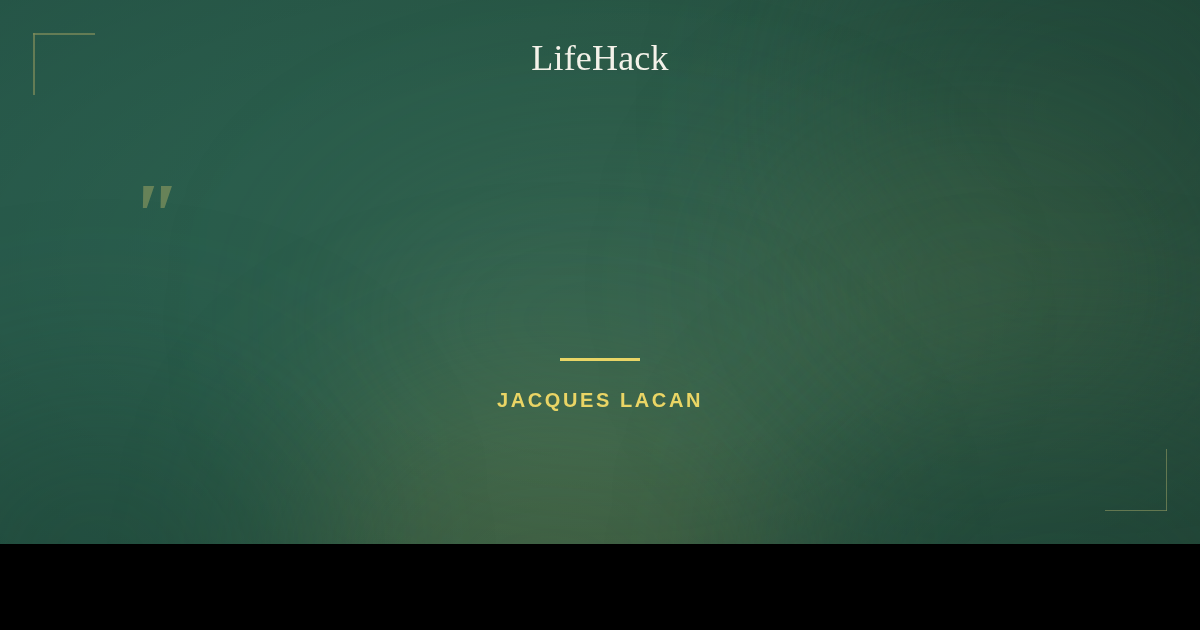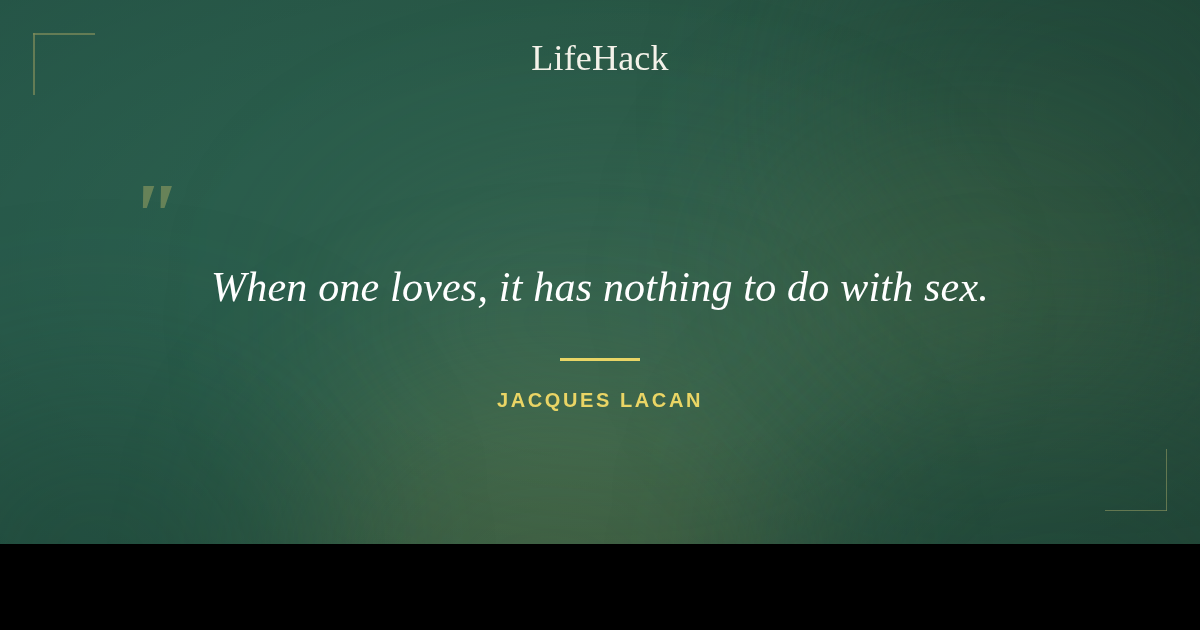--- a/index.html
+++ b/index.html
@@ -167,23 +167,20 @@
 
   <div class="corner corner-br">
     <span class="h"></span>
       <span class="v"></span>
   </div>
 
   <div class="logo">LifeHack</div>
 
   <div class="deco-quote">"</div>
 
-  <div class="quote-block">
-    <div class="quote-text">When one loves, it has nothing to do with sex.</div>
-  </div>
 
   <div class="divider-wrap">
     <div class="divider"></div>
   </div>
 
   <div class="author">JACQUES LACAN</div>
 
 </div>
 
 </body></html>

